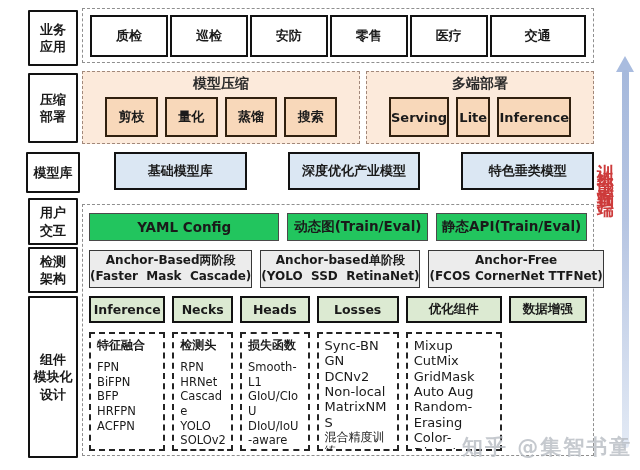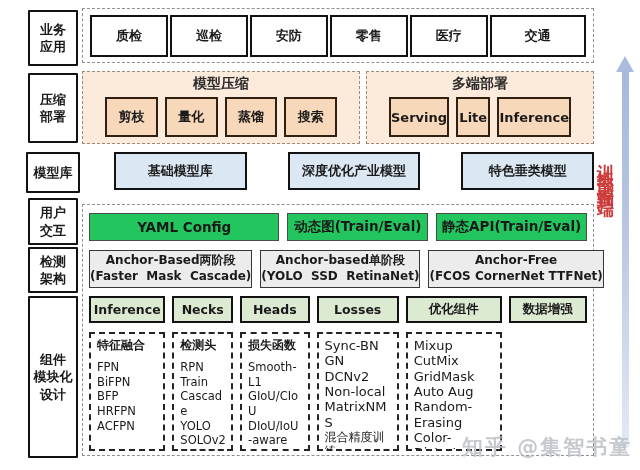--- a/index.html
+++ b/index.html
@@ -153,21 +153,21 @@
         <div class="ctitle">特征融合</div>
         <div class="item">FPN</div>
         <div class="item">BiFPN</div>
         <div class="item">BFP</div>
         <div class="item">HRFPN</div>
         <div class="item">ACFPN</div>
       </div>
       <div class="col">
         <div class="ctitle">检测头</div>
         <div class="item">RPN</div>
-        <div class="item">Train</div>
+        <div class="item">HRNet</div>
         <div class="item">Cascade</div>
         <div class="item">YOLO</div>
         <div class="item">SOLOv2</div>
         <div class="item">...</div>
       </div>
       <div class="col">
         <div class="ctitle">损失函数</div>
         <div class="item">Smooth-L1</div>
         <div class="item">GIoU/CIoU</div>
         <div class="item">DIoU/IoU-aware</div>

